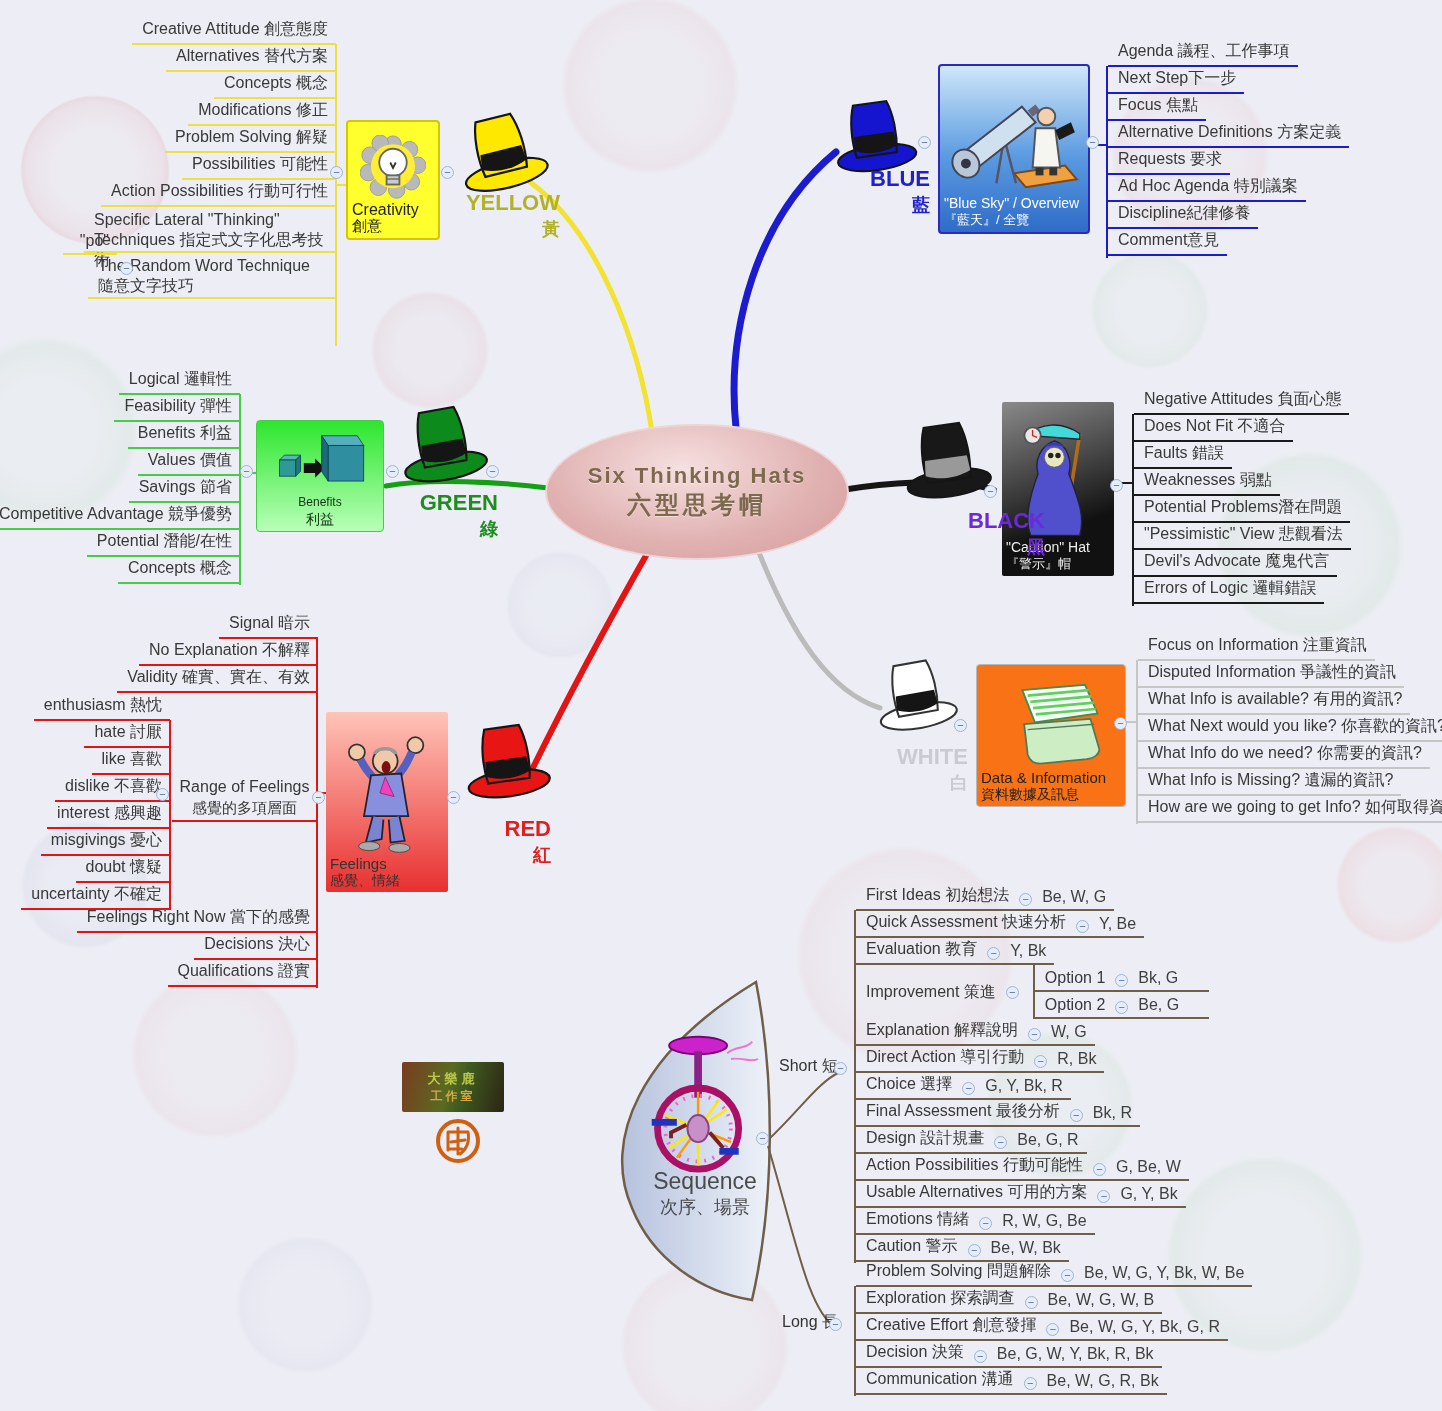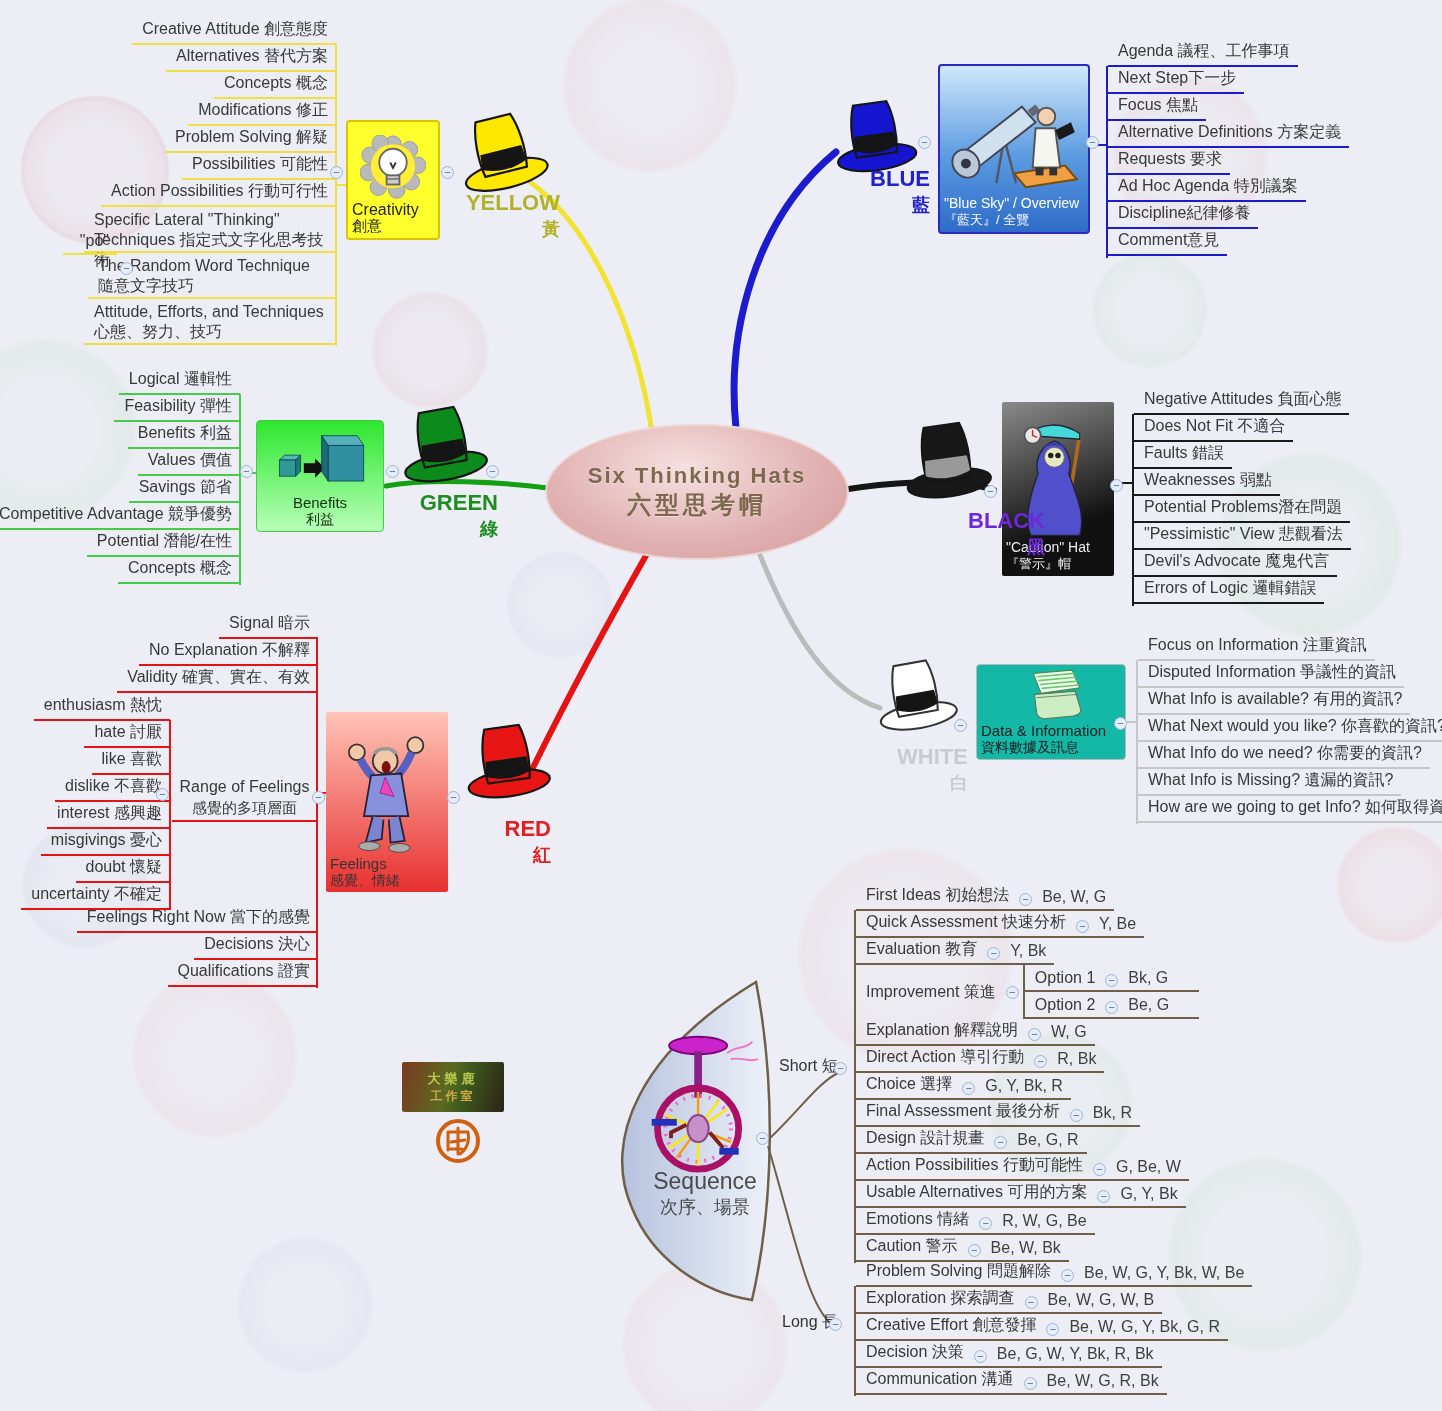--- a/index.html
+++ b/index.html
@@ -43,21 +43,21 @@
            align-items:center;justify-content:flex-end;border-radius:4px;padding:4px}
   .nb-title{font-size:14px;line-height:17px}
   .nb-sub{font-size:13px;line-height:16px}
   .hatwrap{position:absolute;z-index:2}
   .hat{width:100%;height:100%;display:block}
   .hat .brim,.hat .crown{fill:var(--hc);stroke:var(--ho,#151515);stroke-width:2.5}
   .hat .band{fill:var(--hb,#151515)}
   .hatlabel{position:absolute;z-index:2;text-align:right;font-weight:bold;font-size:22px;line-height:26px}
   .hatlabel .zh{font-size:18px;font-weight:bold}
   .imgsvg{display:block}
-  .seqblock{height:54px;box-sizing:border-box;display:flex;align-items:center;}
+  .seqblock{height:54px;box-sizing:border-box;display:flex;align-items:center;gap:10px}
   .impr{display:flex;align-items:center;gap:10px;font-size:16px;color:#383838;padding-left:10px;white-space:nowrap}
   .opts{display:flex;flex-direction:column;border-left:2px solid var(--c);margin-left:4px}
   .slabel{position:absolute;z-index:2;font-size:16px;color:#333;white-space:nowrap}
   #center{position:absolute;z-index:2;left:545px;top:424px;width:300px;height:132px;border-radius:50%;
           background:radial-gradient(ellipse at 45% 32%,#f6e0e0,#e0b0b0 60%,#d49c9c);
           border:2px solid #eed5d5;display:flex;flex-direction:column;justify-content:center;
           align-items:center;color:#7e694e;font-weight:bold;text-shadow:0 1px 0 rgba(255,255,255,.45)}
   #center .t1{font-size:22px;letter-spacing:2px}
   #center .t2{font-size:24px;letter-spacing:4px}
   .seqtitle{position:absolute;z-index:3;text-align:center;color:#4a4a4a}
@@ -116,21 +116,20 @@
           <span>Problem Solving 解疑</span>
         </div>
       <div class="row">
           <span>Possibilities 可能性</span>
         </div>
       <div class="row">
           <span>Action Possibilities 行動可行性</span>
         </div>
       <div class="row h2" style="width:252px"><span>Specific Lateral "Thinking" Techniques 指定式文字化思考技術</span></div>
       <div class="row h2" style="width:248px"><span>The Random Word Technique 隨意文字技巧</span></div>
-      <div class="row h2" style="width:252px"><span>Attitude, Efforts, and Techniques 心態、努力、技巧</span></div>
     </div>
     <div class="vline" style="left:335px;top:44px;height:302px"></div>
     <div class="hline" style="left:337px;top:184px;width:9px"></div>
     <div class="row" style="position:absolute;left:63px;top:228px;width:54px;justify-content:flex-end;z-index:2">
       <span>"po"</span>
     </div>
     <span class="minus abs" style="left:120px;top:262px"></span>
     <span class="minus abs" style="left:330px;top:166px"></span>
     <span class="minus abs" style="left:441px;top:166px"></span>
 
@@ -273,21 +272,21 @@
       <svg class="imgsvg" width="112" height="68" viewBox="0 0 116 84">
         <polygon points="8,42 28,42 34,36 14,36" fill="#55b8b8" stroke="#0a4848"></polygon>
         <rect x="8" y="42" width="20" height="20" fill="#2f9898" stroke="#0a4848"></rect>
         <polygon points="28,42 34,36 34,56 28,62" fill="#1f7878" stroke="#0a4848"></polygon>
         <polygon points="38,46 52,46 52,40 64,52 52,64 52,58 38,58" fill="#111"></polygon>
         <polygon points="68,24 112,24 104,12 60,12" fill="#56b0bc" stroke="#0a4050"></polygon>
         <rect x="60" y="12" width="8" height="0" fill="none"></rect>
         <rect x="68" y="24" width="44" height="44" fill="#2f8fa0" stroke="#0a4050"></rect>
         <polygon points="60,12 68,24 68,68 60,56" fill="#1d6a78" stroke="#0a4050"></polygon>
       </svg>
-      <div class="nb-title" style="font-size:15px">Benefits</div>
+      <div class="nb-title" style="font-size:12px">Benefits</div>
       <div class="nb-sub" style="font-size:14px">利益</div>
     </div>
 
     <div class="hatwrap" style="left:398px;top:402px;width:88px;height:82px;--hc:#0c8a1c;transform:rotate(-10deg)">
       <svg class="hat" viewBox="0 0 100 92">
           <ellipse class="brim" cx="50" cy="73" rx="47" ry="15"></ellipse>
           <path class="crown" d="M26 70 C22 48 24 24 30 8 L70 8 C76 24 78 48 74 70 Z"></path>
           <path class="band" d="M24.8 62 C25.2 56 25.6 51 26.4 45 L73.6 45 C74.4 51 74.8 56 75.2 62 C59 69 41 69 24.8 62 Z"></path>
         </svg>
     </div>
@@ -381,21 +380,21 @@
         </div>
       <div class="row">
           <span>How are we going to get Info? 如何取得資訊?</span>
         </div>
     </div>
     <div class="vline" style="left:1136px;top:660px;height:164px"></div>
     <div class="hline" style="left:1126px;top:721px;width:10px"></div>
     <span class="minus abs" style="left:954px;top:719px"></span>
     <span class="minus abs" style="left:1114px;top:717px"></span>
 
-    <div class="nodebox" style="left:976px;top:664px;width:150px;height:96px;background:#14b8a6;border:1.5px solid #b8b8b8;color:#222">
+    <div class="nodebox" style="left:976px;top:664px;width:150px;height:143px;background:#f97316;border:1.5px solid #b8b8b8;color:#222">
       <svg class="imgsvg" width="118" height="86" viewBox="0 0 120 96">
         <polygon points="28,8 98,2 112,34 42,44" fill="#f4fff4" stroke="#4a8a4a" stroke-width="2"></polygon>
         <line x1="34" y1="14" x2="102" y2="8" stroke="#66cc66" stroke-width="3"></line>
         <line x1="37" y1="21" x2="105" y2="15" stroke="#66cc66" stroke-width="3"></line>
         <line x1="40" y1="28" x2="108" y2="22" stroke="#66cc66" stroke-width="3"></line>
         <line x1="43" y1="35" x2="110" y2="29" stroke="#66cc66" stroke-width="3"></line>
         <path d="M30 46 L104 40 L114 74 C114 80 108 84 100 85 L48 90 C40 90 36 86 34 80 Z" fill="#cdeec4" stroke="#557755" stroke-width="2"></path>
         <line x1="34" y1="52" x2="108" y2="46" stroke="#557755" stroke-width="1.5"></line>
       </svg>
       <div class="nb-title" style="align-self:flex-start;font-size:15px">Data &amp; Information</div>

